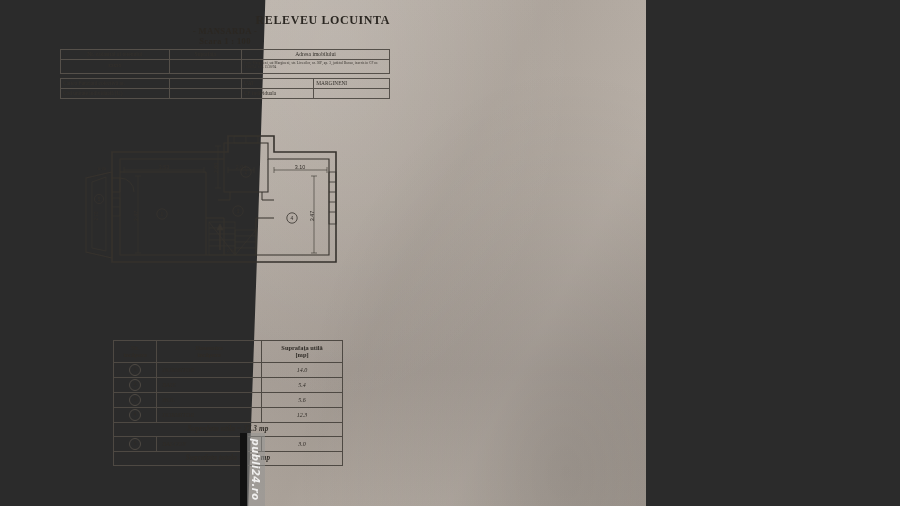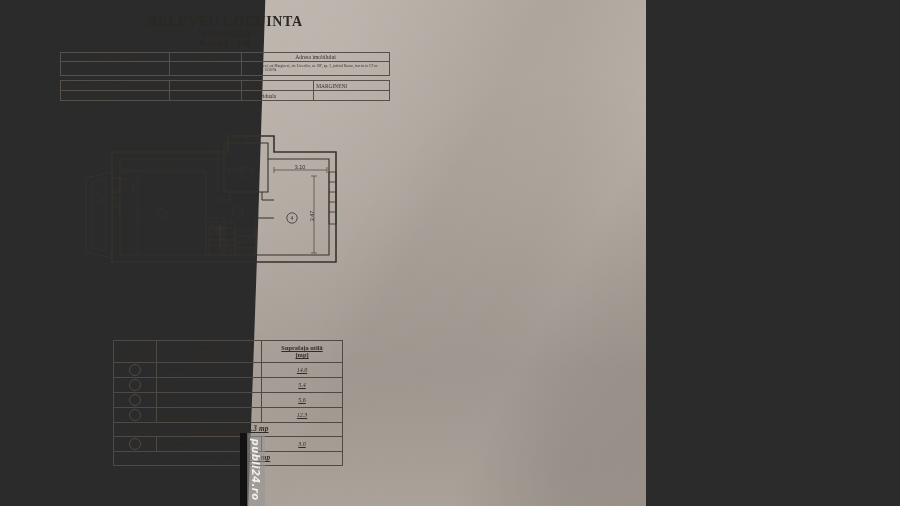--- a/index.html
+++ b/index.html
@@ -28,21 +28,21 @@
       radial-gradient(ellipse at 80% 92%, rgba(0,0,0,.12), rgba(0,0,0,0) 60%);
     pointer-events:none;
   }
 
   
   .top-block{
     position:absolute;left:60px;top:14px;width:330px;
     color:#2b2722;
   }
   .title-wrap{text-align:center;line-height:1.12;}
-  .t1{font-size:14px;font-weight:bold;letter-spacing:.6px;}
+  .t1{font-size:12px;font-weight:bold;letter-spacing:.6px;text-align:right;}
   .t2{font-size:8.6px;font-weight:bold;letter-spacing:.4px;}
   .t3{font-size:8.4px;font-weight:bold;letter-spacing:.4px;}
 
   table.hdr{
     border-collapse:collapse;width:100%;margin-top:3px;
     font-size:5.4px;
   }
   table.hdr td{
     border:0.7px solid #55504a;
     padding:1px 2px;
@@ -59,21 +59,21 @@
   
   .plan{
     position:absolute;left:78px;top:130px;width:280px;height:160px;
   }
   .plan svg{display:block;width:100%;height:100%;}
 
   
   .rooms{
     position:absolute;left:113px;top:340px;width:230px;
     border-collapse:collapse;
-    font-size:6.2px;color:#2f2b26;text-decoration:underline;
+    font-size:6.2px;color:#2f2b26;
   }
   .rooms td,.rooms th{
     border:0.8px solid #4e4943;
     padding:1px 3px;
   }
   .rooms th{
     font-weight:bold;text-align:center;line-height:1.15;font-size:6.4px;
     padding:3px 2px;
   }
   .col-nr{width:40px;text-align:center;}

